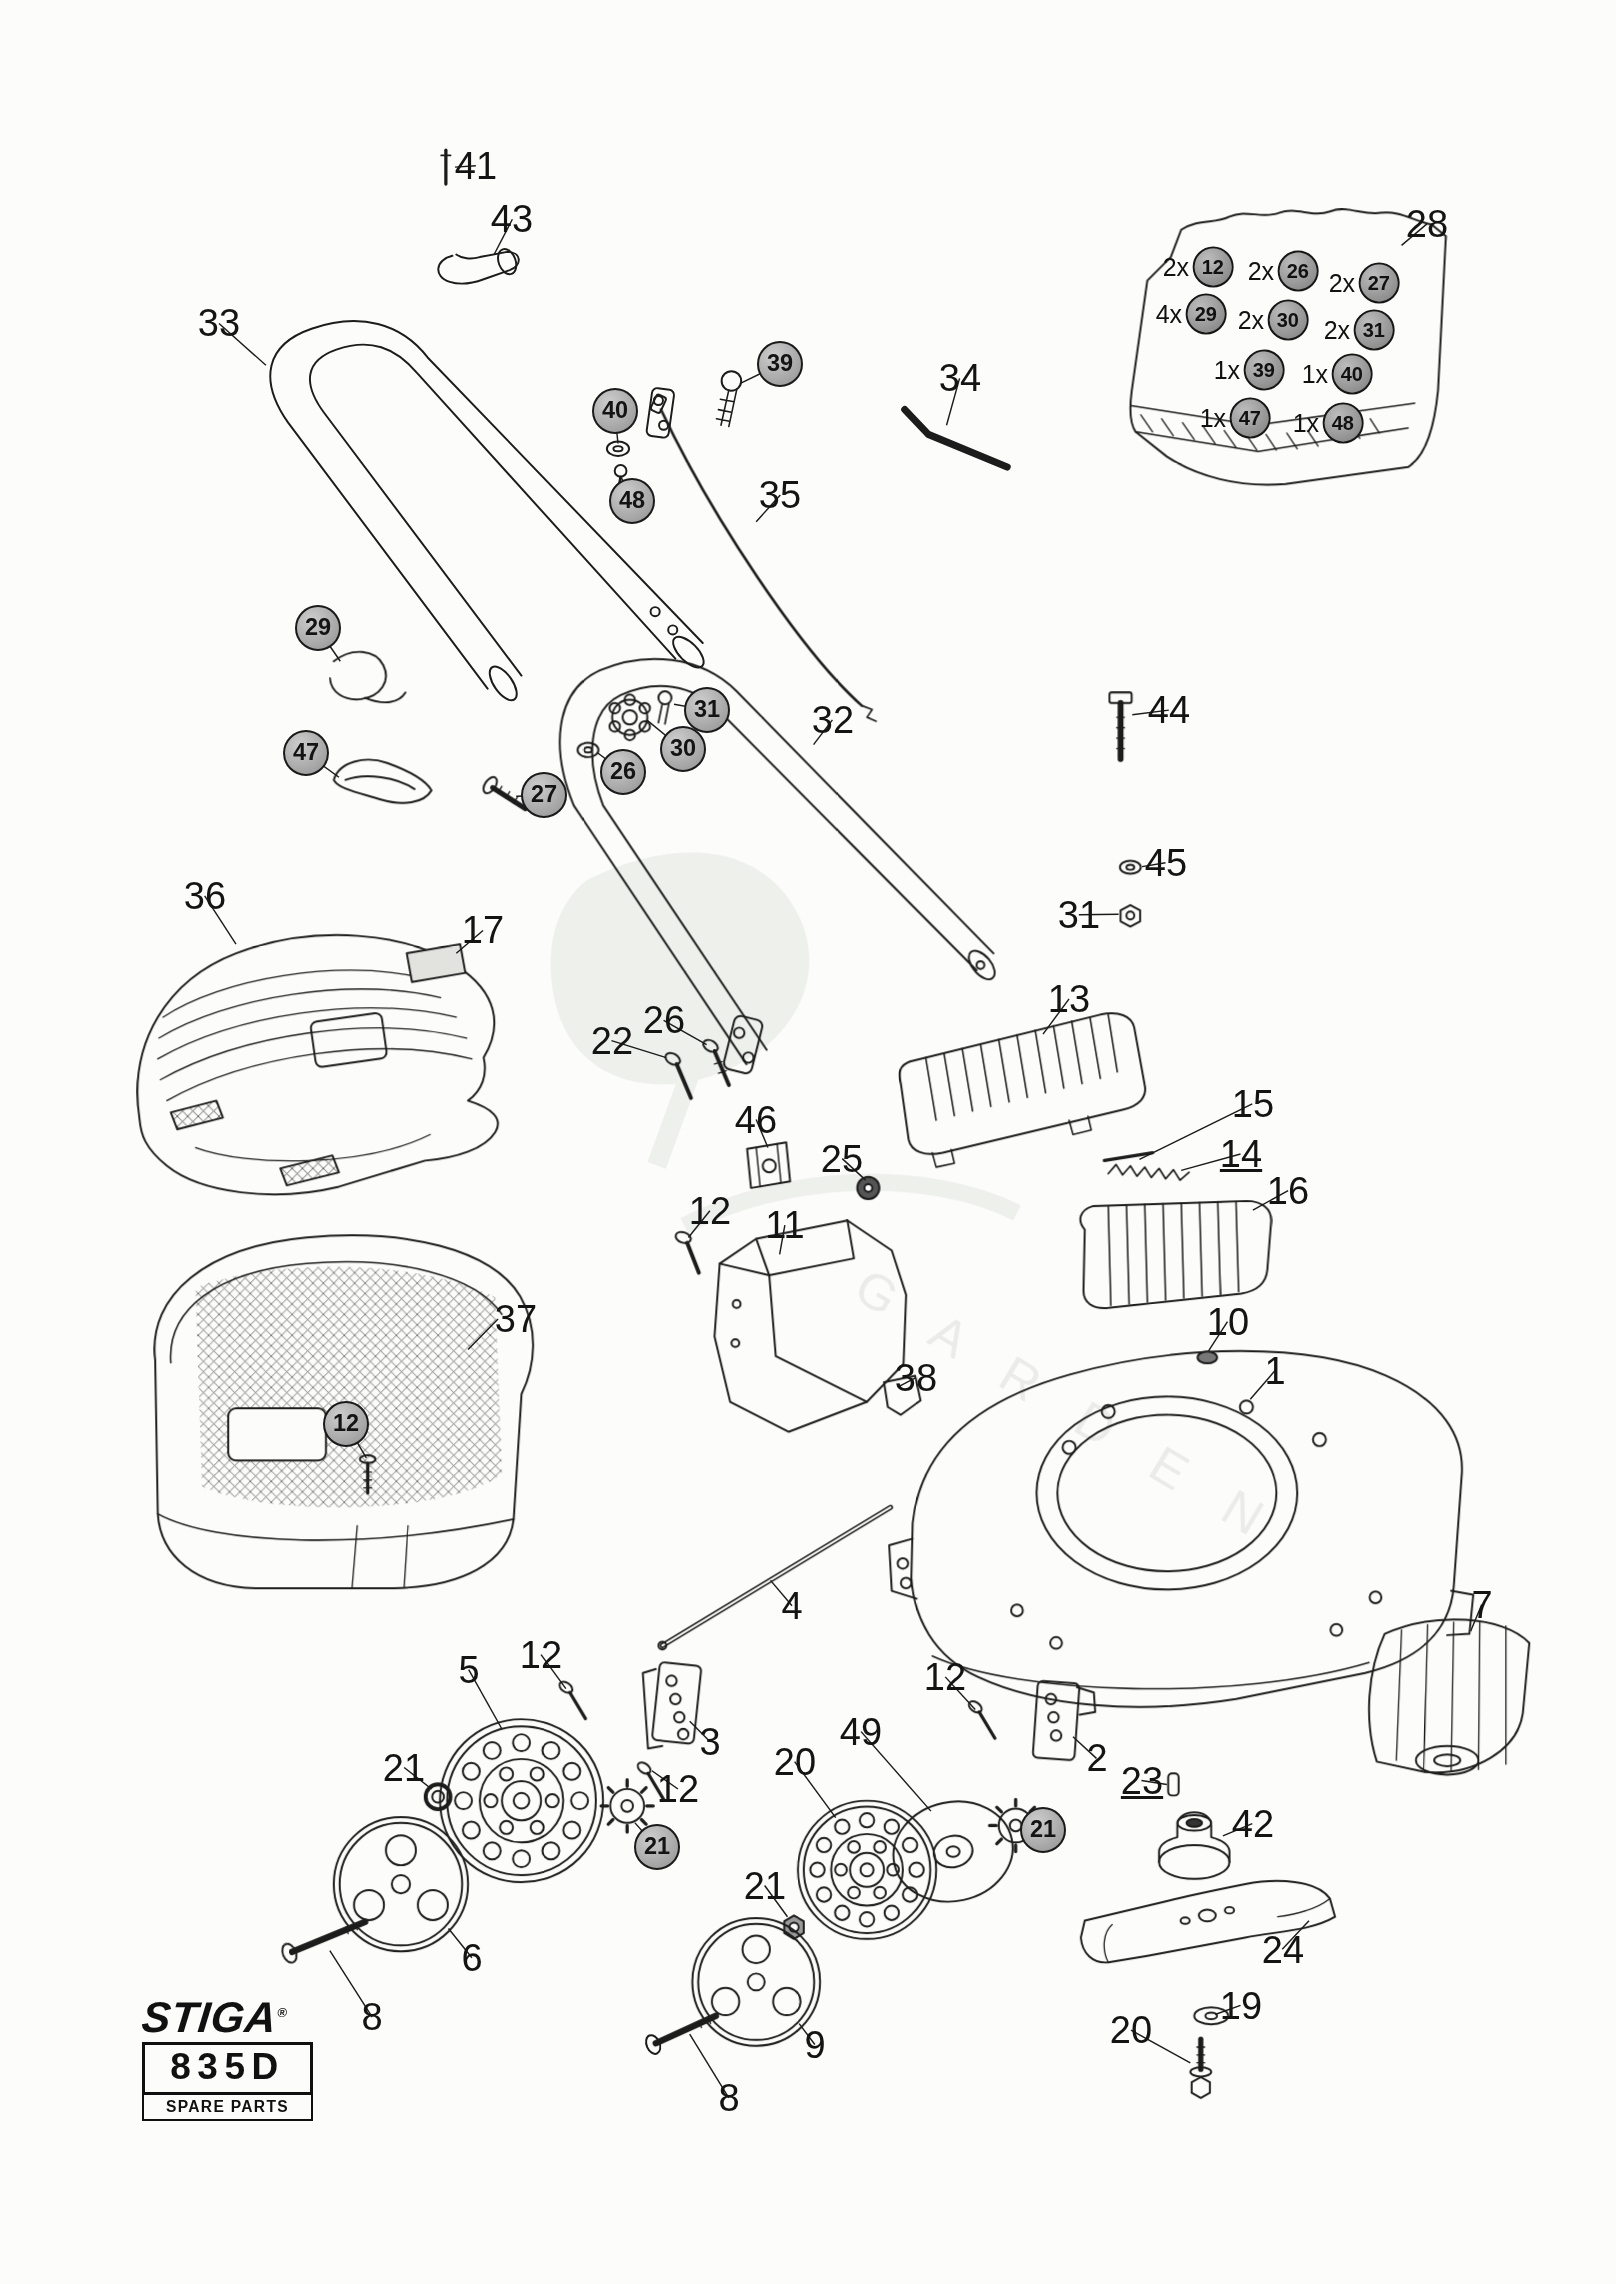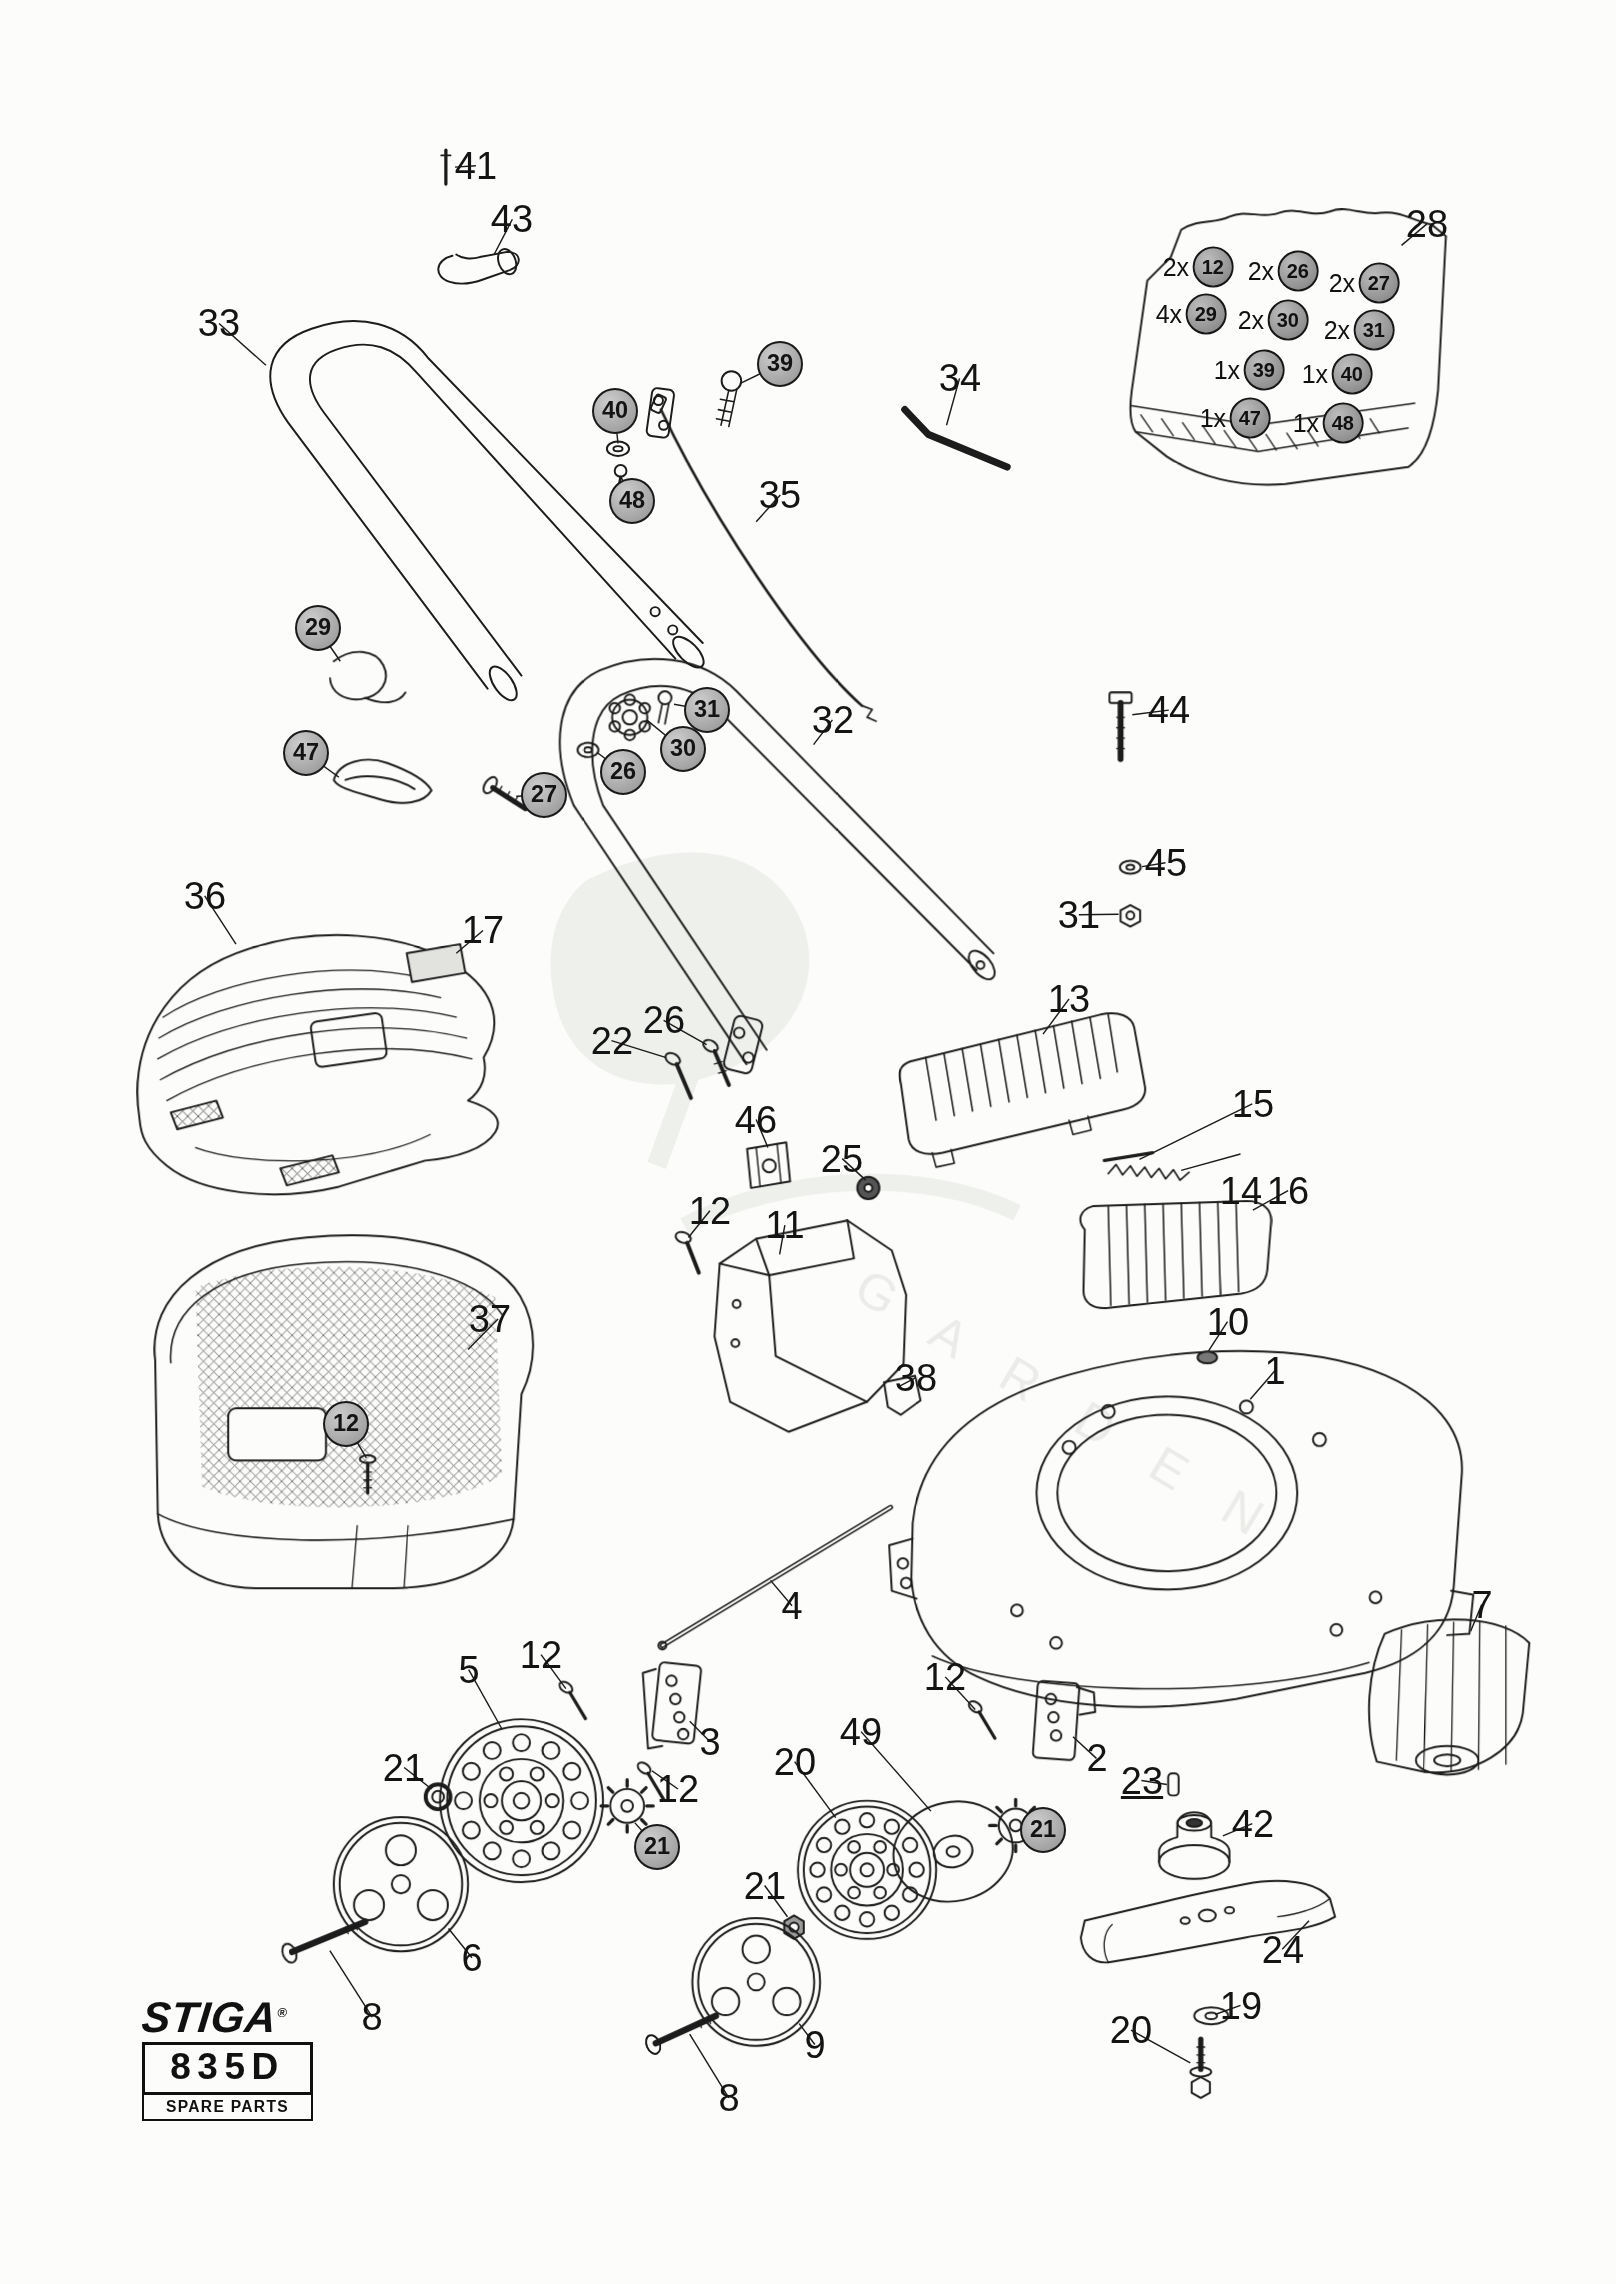--- a/index.html
+++ b/index.html
@@ -513,25 +513,25 @@
       <span class="callout" style="left: 1166px; top: 863px;">45</span>
       <span class="callout" style="left: 1079px; top: 915px;">31</span>
       <span class="callout" style="left: 205px; top: 896px;">36</span>
       <span class="callout" style="left: 483px; top: 930px;">17</span>
       <span class="callout" style="left: 1069px; top: 999px;">13</span>
       <span class="callout" style="left: 612px; top: 1041px;">22</span>
       <span class="callout" style="left: 664px; top: 1020px;">26</span>
       <span class="callout" style="left: 756px; top: 1120px;">46</span>
       <span class="callout" style="left: 842px; top: 1159px;">25</span>
       <span class="callout" style="left: 1253px; top: 1104px; text-align: right;">15</span>
-      <span class="callout" style="left: 1241px; top: 1191px;">14</span>
+      <span class="callout" style="left: 1241px; top: 1154px; text-decoration: underline;">14</span>
       <span class="callout" style="left: 1288px; top: 1191px;">16</span>
       <span class="callout" style="left: 710px; top: 1211px;">12</span>
       <span class="callout" style="left: 785px; top: 1225px;">11</span>
-      <span class="callout" style="left: 490px; top: 1319px; text-align: right;">37</span>
+      <span class="callout" style="left: 516px; top: 1319px; text-align: right;">37</span>
       <span class="callout" style="left: 1228px; top: 1322px;">10</span>
       <span class="callout" style="left: 1275px; top: 1371px;">1</span>
       <span class="callout" style="left: 916px; top: 1378px;">38</span>
       <span class="callout circled" style="left: 346px; top: 1424px;">12</span>
       <span class="callout" style="left: 792px; top: 1606px;">4</span>
       <span class="callout" style="left: 1482px; top: 1605px;">7</span>
       <span class="callout" style="left: 469px; top: 1670px;">5</span>
       <span class="callout" style="left: 541px; top: 1655px;">12</span>
       <span class="callout" style="left: 710px; top: 1742px;">3</span>
       <span class="callout" style="left: 678px; top: 1789px;">12</span>

